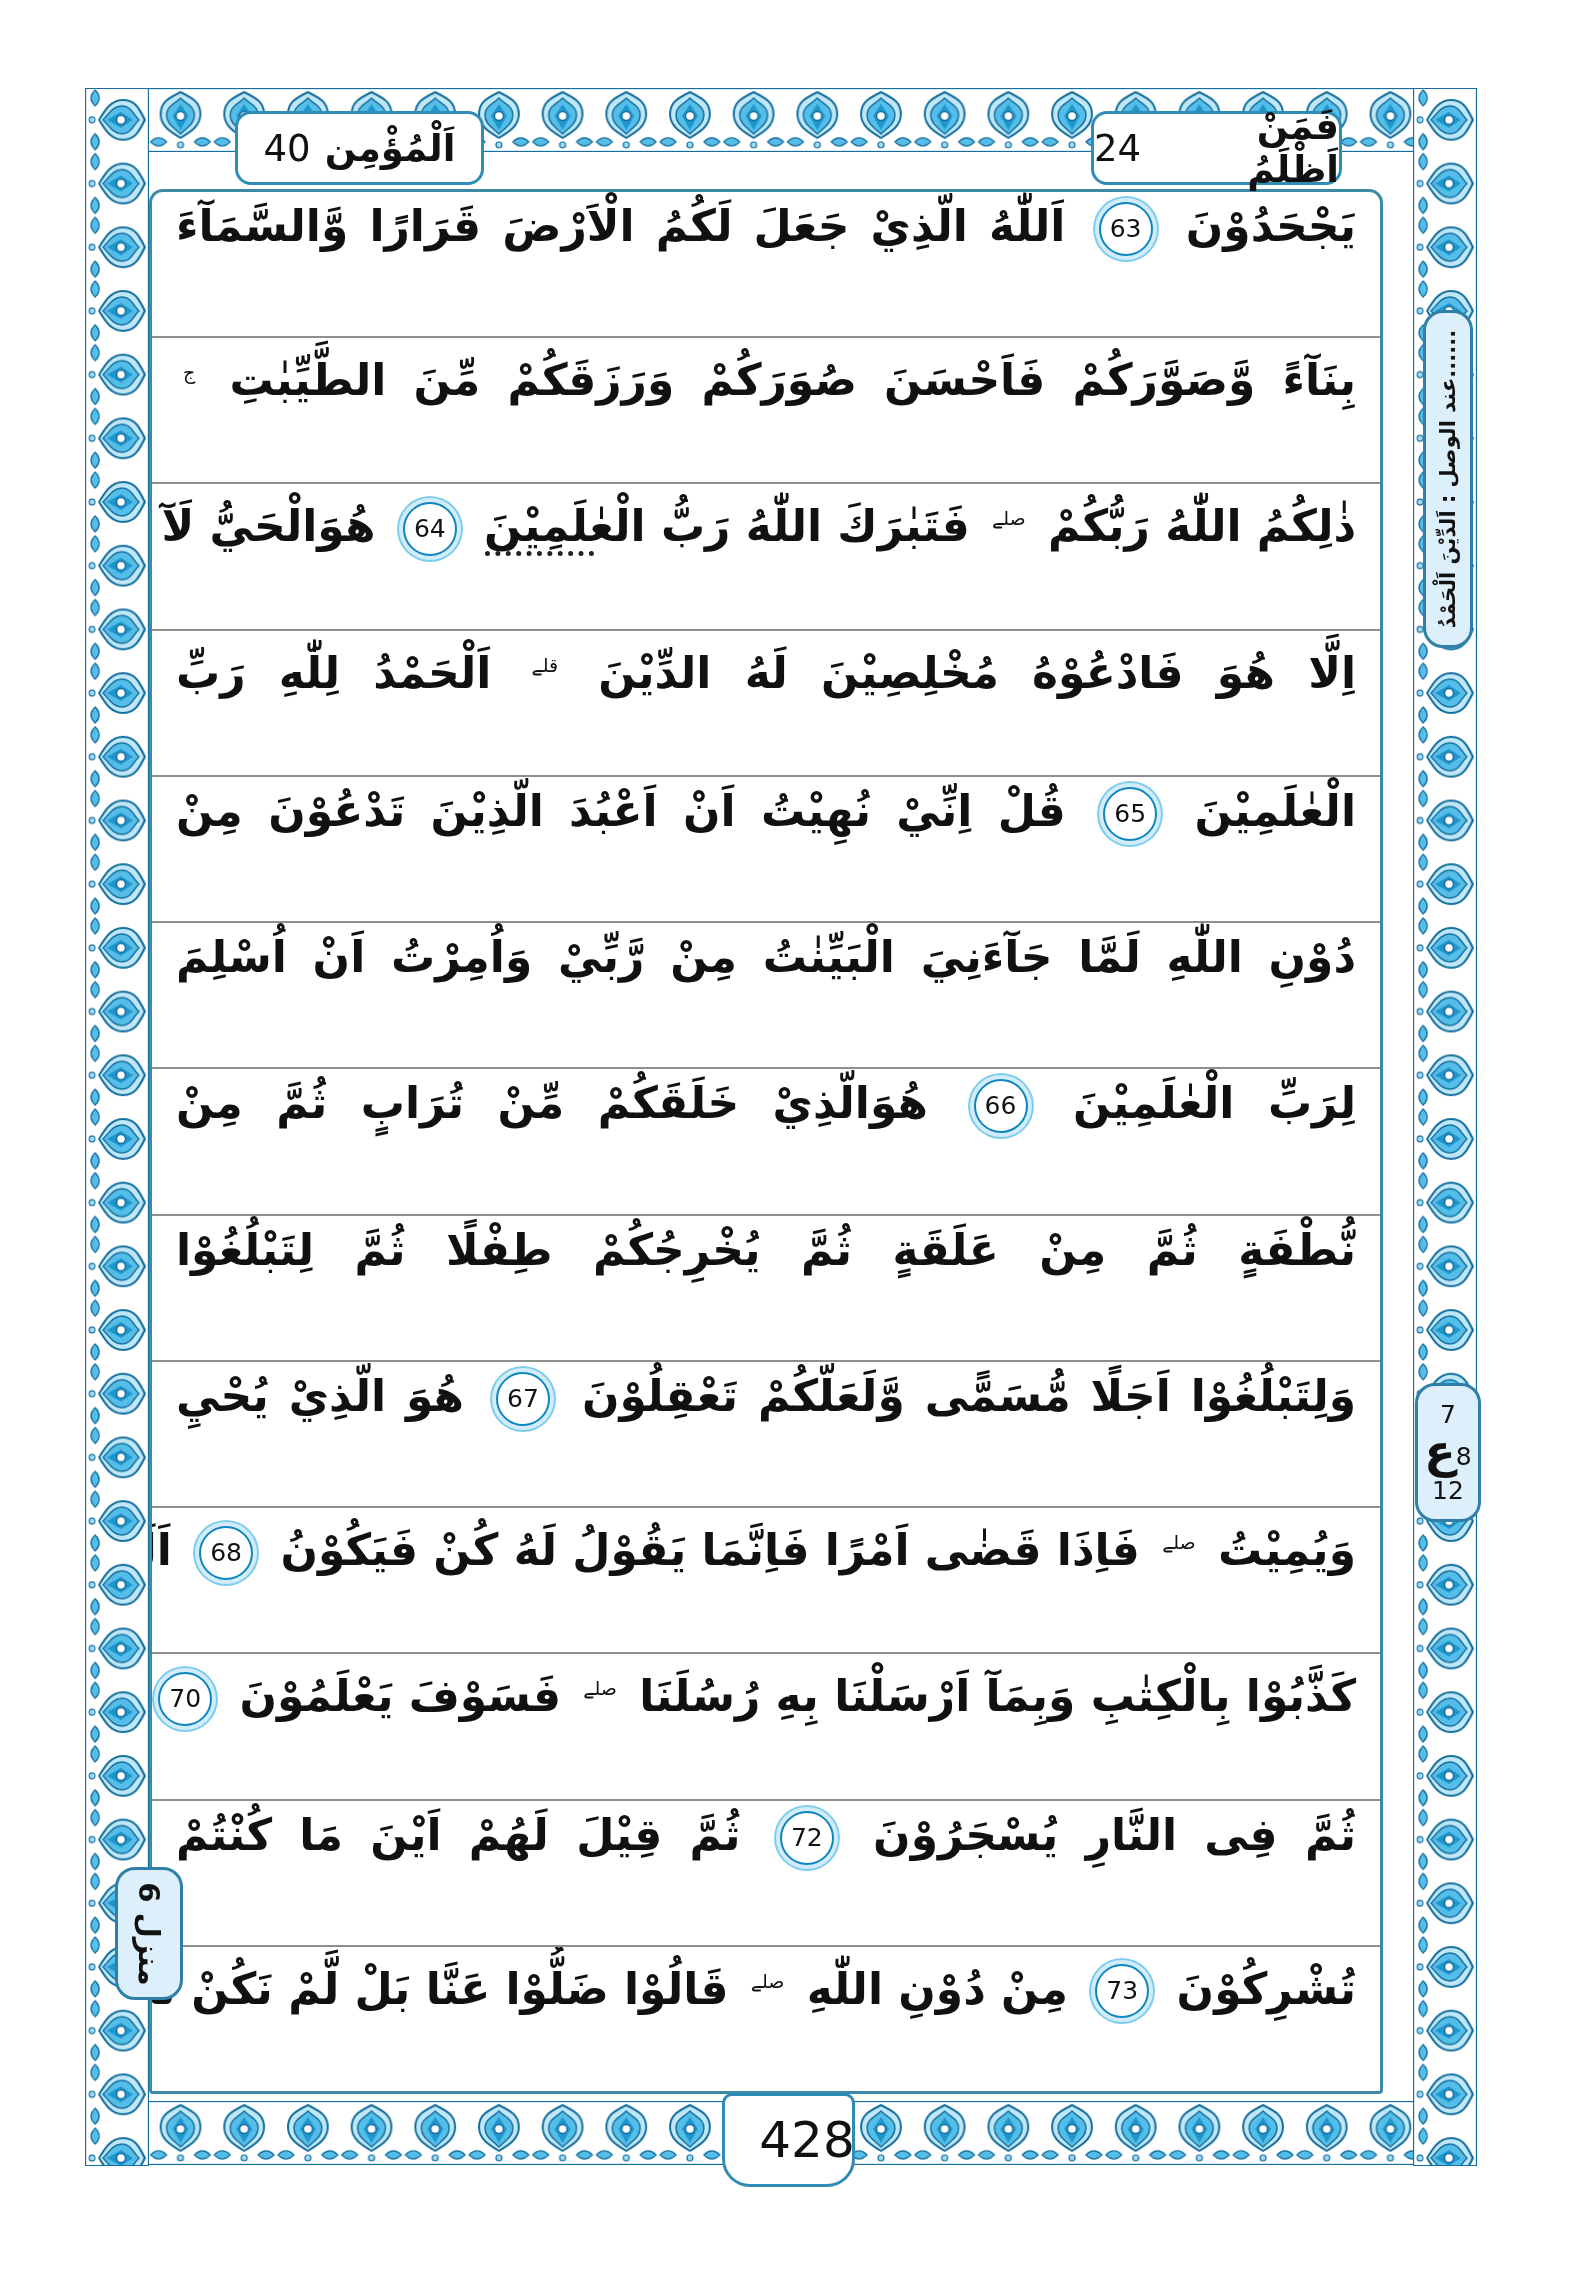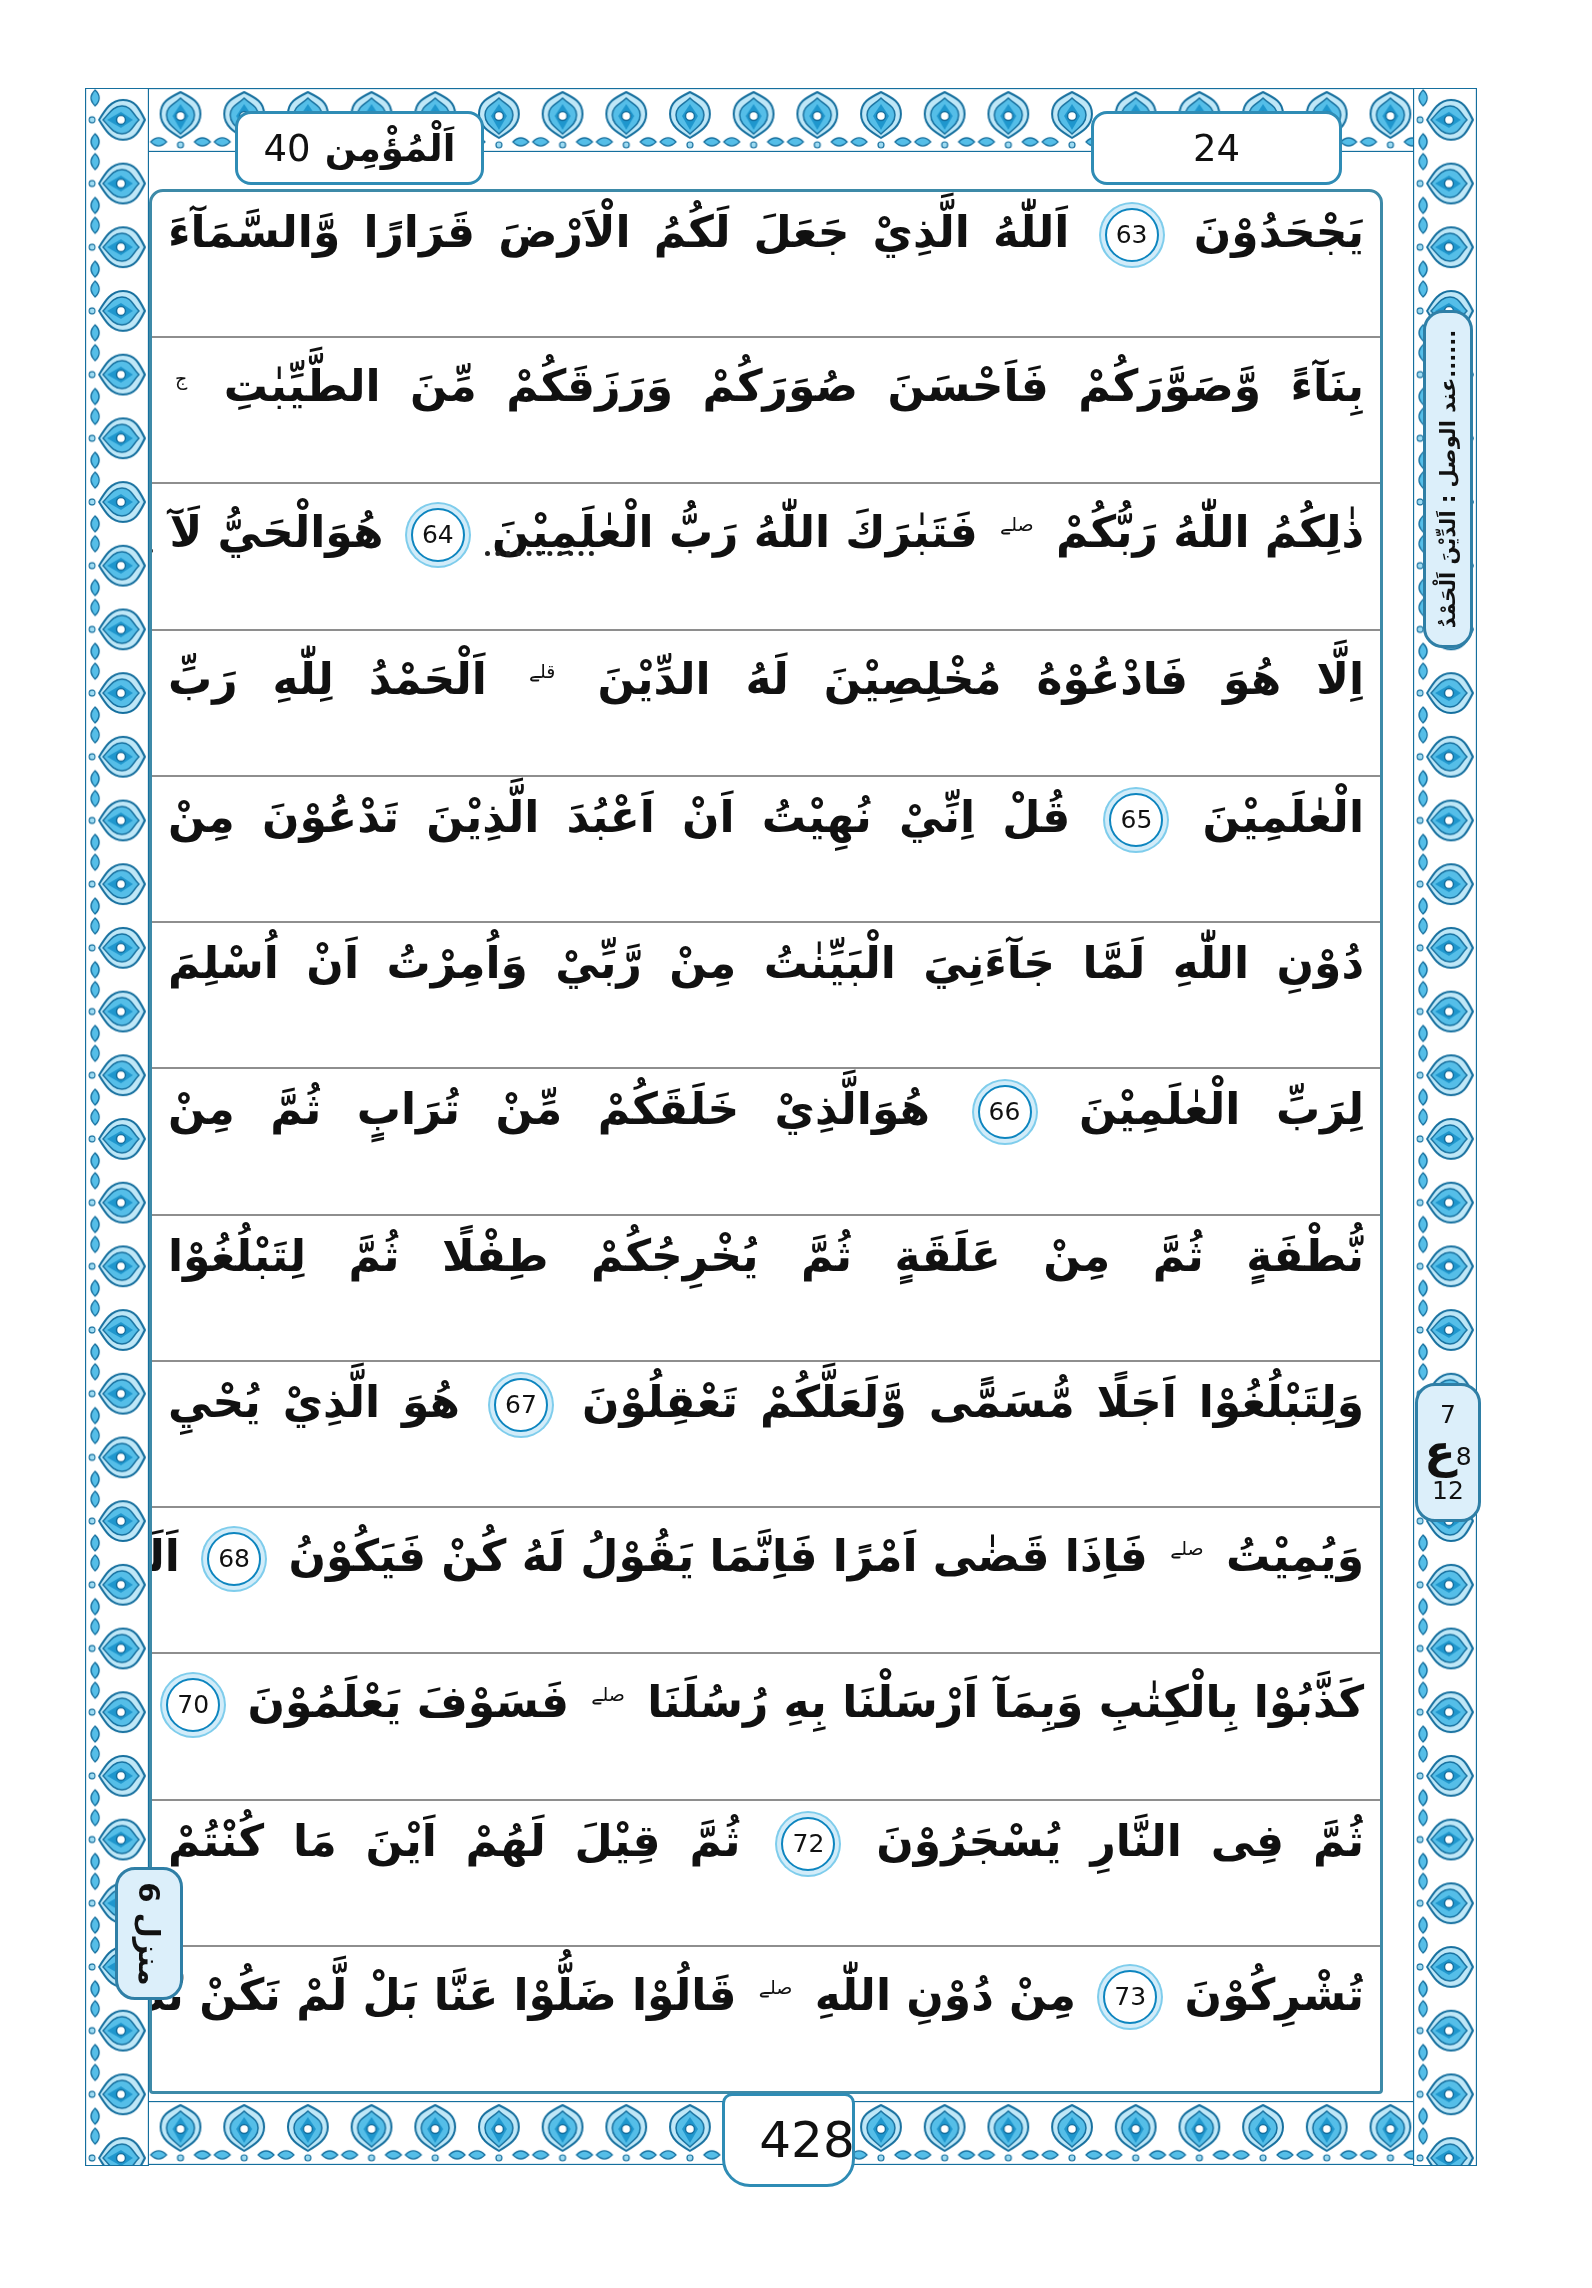--- a/index.html
+++ b/index.html
@@ -3,23 +3,23 @@
 <meta charset="utf-8">
 <style>
   html,body{margin:0;padding:0;background:#fff;}
   .page{position:relative;width:1592px;height:2289px;background:#fff;overflow:hidden;
         font-family:"DejaVu Sans",sans-serif;color:#111;}
   svg.strip{position:absolute;display:block;}
   
   .text-frame{position:absolute;left:149px;top:189px;width:1234px;height:1905px;
       border:3px solid #3d8aa8;border-radius:14px 14px 4px 4px;box-sizing:border-box;
       background:#fff;display:flex;flex-direction:column;z-index:3;}
-  .qline{flex:1;padding:0 16px;direction:rtl;font-size:44px;font-weight:700;
+  .qline{flex:1;padding:0 24px;direction:rtl;font-size:44px;font-weight:700;
       white-space:nowrap;overflow:hidden;text-align:justify;text-align-last:justify;
-      line-height:80px;border-bottom:2px solid #8e8e8e;}
+      line-height:68px;border-bottom:2px solid #8e8e8e;}
   .qline:last-child{border-bottom:none;}
   .seg{letter-spacing:0;}
   .verse-badge{display:inline-flex;align-items:center;justify-content:center;
       width:50px;height:50px;border-radius:50%;border:2px solid #0d85bf;background:#fff;
       box-shadow:0 0 0 4px #d2ecf9,0 0 0 6px #7fcdec;
       font-size:25px;font-weight:400;margin:0 12px;vertical-align:middle;direction:ltr;
       position:relative;}
   .waqf{font-size:19px;font-weight:400;vertical-align:super;margin:0 7px;}
   
   .header-tab{position:absolute;top:111px;height:74px;background:#fff;border:3px solid #2f8cb5;
@@ -86,20 +86,21 @@
   </svg>
   <svg class="strip" style="left:1413px;top:88px" width="64" height="2078" viewBox="0 0 64 2088">
     <rect width="64" height="2088" fill="url(#floralV)" stroke="#156f9e" stroke-width="2"></rect>
   </svg>
 
   <div class="header-tab" id="surah-tab">
     <span class="a-name">اَلْمُؤْمِن</span>
     <span class="a-num">40</span>
   </div>
   <div class="header-tab" id="juz-tab">
+    <span class="a-name">فَمَنْ اَظْلَمُ</span>
     <span class="a-num">24</span>
   </div>
 
   <div class="text-frame">
       <div class="qline"><span class="seg">يَجْحَدُوْنَ</span> <span class="verse-badge">63</span> <span class="seg">اَللّٰهُ الَّذِيْ جَعَلَ لَكُمُ الْاَرْضَ قَرَارًا وَّالسَّمَآءَ</span> </div>
       <div class="qline"><span class="seg">بِنَآءً وَّصَوَّرَكُمْ فَاَحْسَنَ صُوَرَكُمْ وَرَزَقَكُمْ مِّنَ الطَّيِّبٰتِ</span> <span class="waqf">ج</span> </div>
       <div class="qline"><span class="seg">ذٰلِكُمُ اللّٰهُ رَبُّكُمْ</span> <span class="waqf">صلے</span> <span class="seg">فَتَبٰرَكَ اللّٰهُ رَبُّ الْعٰلَمِيْنَ</span> <span class="verse-badge">64</span> <span class="seg">هُوَالْحَيُّ لَآ اِلٰهَ</span> </div>
       <div class="qline"><span class="seg">اِلَّا هُوَ فَادْعُوْهُ مُخْلِصِيْنَ لَهُ الدِّيْنَ</span> <span class="waqf">قلے</span> <span class="seg">اَلْحَمْدُ لِلّٰهِ رَبِّ</span> </div>
       <div class="qline"><span class="seg">الْعٰلَمِيْنَ</span> <span class="verse-badge">65</span> <span class="seg">قُلْ اِنِّيْ نُهِيْتُ اَنْ اَعْبُدَ الَّذِيْنَ تَدْعُوْنَ مِنْ</span> </div>
       <div class="qline"><span class="seg">دُوْنِ اللّٰهِ لَمَّا جَآءَنِيَ الْبَيِّنٰتُ مِنْ رَّبِّيْ وَاُمِرْتُ اَنْ اُسْلِمَ</span> </div>

